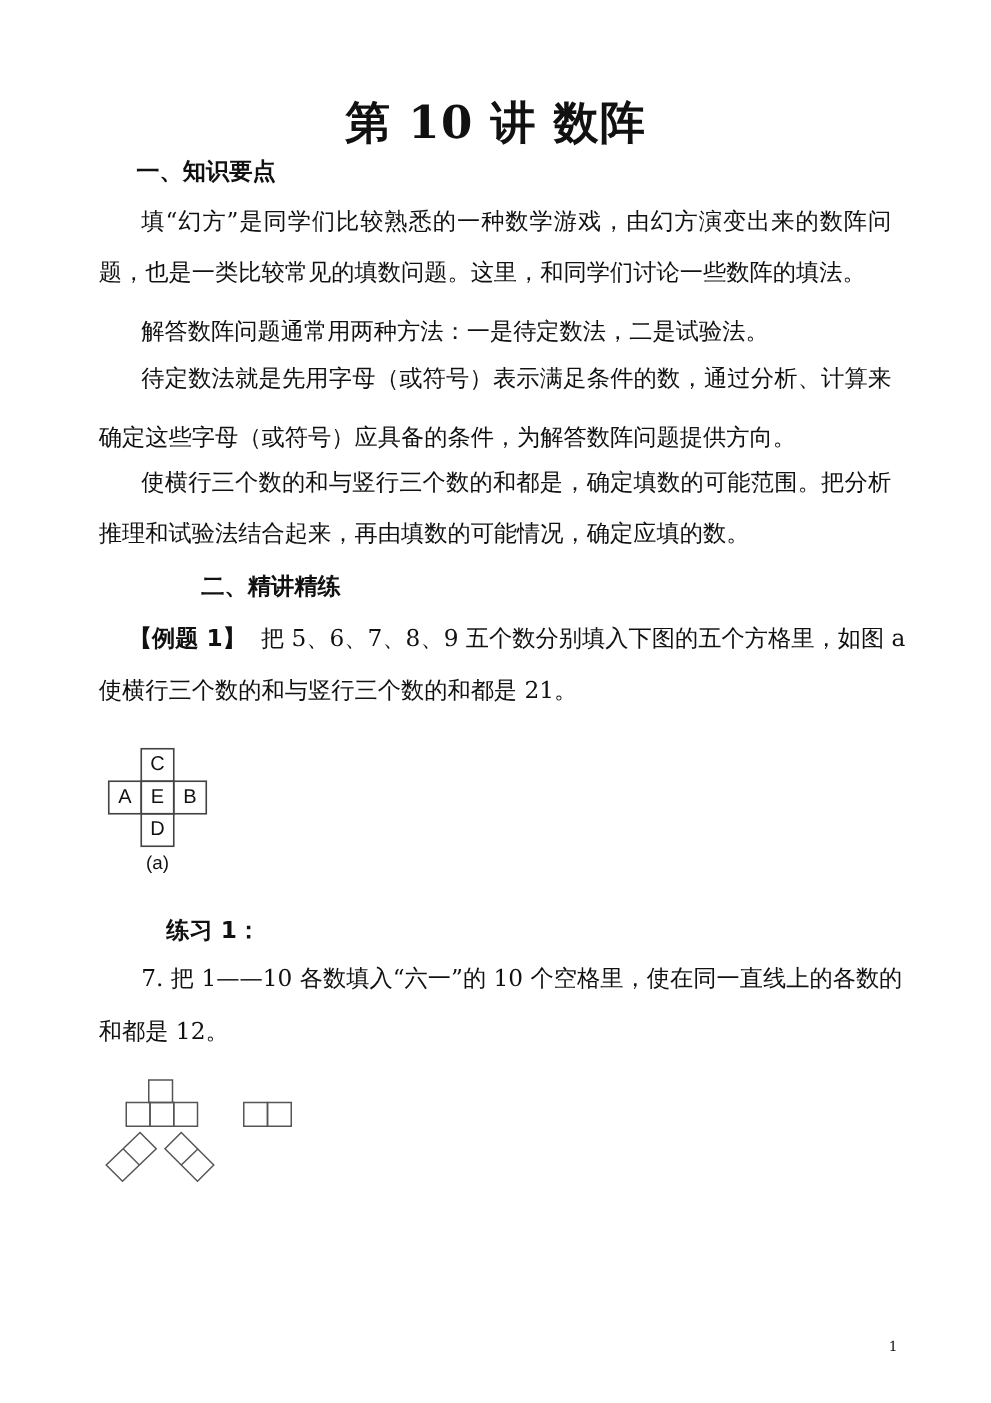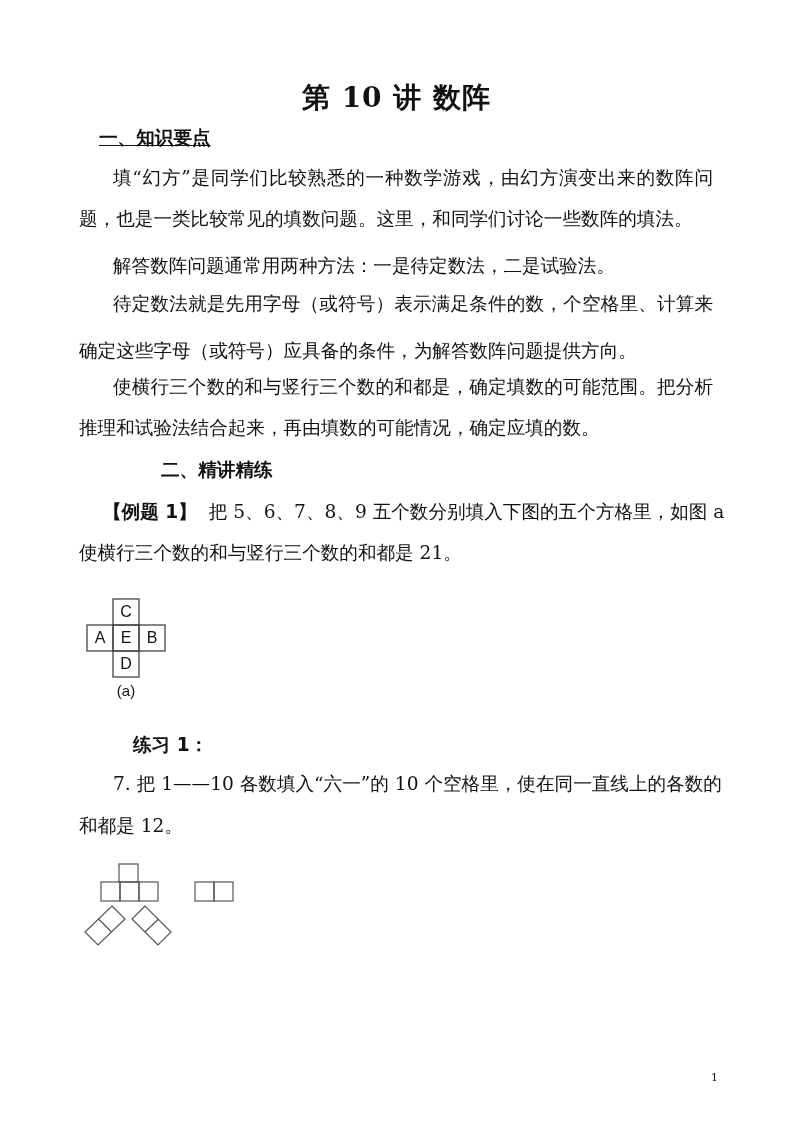--- a/index.html
+++ b/index.html
@@ -1,40 +1,40 @@
 <!DOCTYPE html>
 <html><head>
 <meta charset="utf-8">
 <style>
   html, body { margin: 0; padding: 0; background: #ffffff; }
   body { width: 793px; height: 1122px; position: relative; overflow: hidden;
          font-family: "DejaVu Serif", "Liberation Serif", serif; color: #111; }
   .line { position: absolute; white-space: nowrap; font-size: 18.6px; line-height: 22px; }
   .title { position: absolute; left: 0; width: 793px; top: 82px; text-align: center;
-           font-size: 28px; line-height: 32px; font-weight: bold; letter-spacing: 1px; }
+           font-size: 36px; line-height: 32px; font-weight: bold; letter-spacing: 1px; }
   .bold { font-weight: bold; font-family: "DejaVu Sans", "Liberation Sans", sans-serif; }
   .just { text-align: justify; text-align-last: justify; }
   .pageno { position: absolute; left: 711px; top: 1071px; font-size: 11px; }
   svg { position: absolute; left: 0; top: 0; overflow: visible; }
 </style>
 </head>
 <body>
 
 <div>
 
   <div class="title">第 10 讲  数阵</div>
 
-  <div class="line bold" style="left:99px; top:127px;text-decoration:underline;">一、知识要点</div>
+  <div class="line bold" style="left:109px; top:127px;">一、知识要点</div>
 
   <div class="line just" style="left:113px; top:167px; width:600px;">填“幻方”是同学们比较熟悉的一种数学游戏，由幻方演变出来的数阵问</div>
   <div class="line" style="left:79px; top:208px;">题，也是一类比较常见的填数问题。这里，和同学们讨论一些数阵的填法。</div>
 
   <div class="line" style="left:113px; top:255px;">解答数阵问题通常用两种方法：一是待定数法，二是试验法。</div>
 
-  <div class="line just" style="left:113px; top:293px; width:600px;">待定数法就是先用字母（或符号）表示满足条件的数，个空格里、计算来</div>
+  <div class="line just" style="left:113px; top:293px; width:600px;">待定数法就是先用字母（或符号）表示满足条件的数，通过分析、计算来</div>
   <div class="line" style="left:79px; top:340px;">确定这些字母（或符号）应具备的条件，为解答数阵问题提供方向。</div>
 
   <div class="line just" style="left:113px; top:376px; width:600px;">使横行三个数的和与竖行三个数的和都是，确定填数的可能范围。把分析</div>
   <div class="line" style="left:79px; top:417px;">推理和试验法结合起来，再由填数的可能情况，确定应填的数。</div>
 
   <div class="line bold" style="left:113px; top:459px;margin-left:48px;">二、精讲精练</div>
 
   <div class="line" style="left:103px; top:501px;">
     <span class="bold">【例题 1】</span>
     <span style="margin-left:6px;text-align:right;">把 5、6、7、8、9 五个数分别填入下图的五个方格里，如图 a</span>

